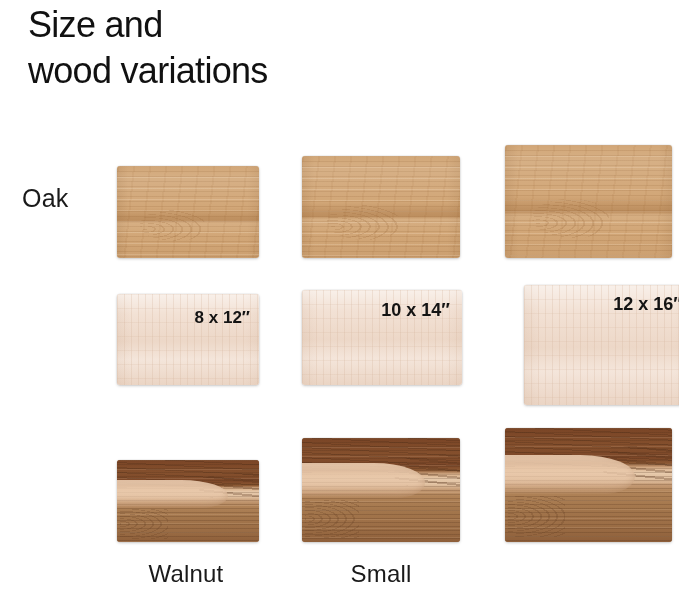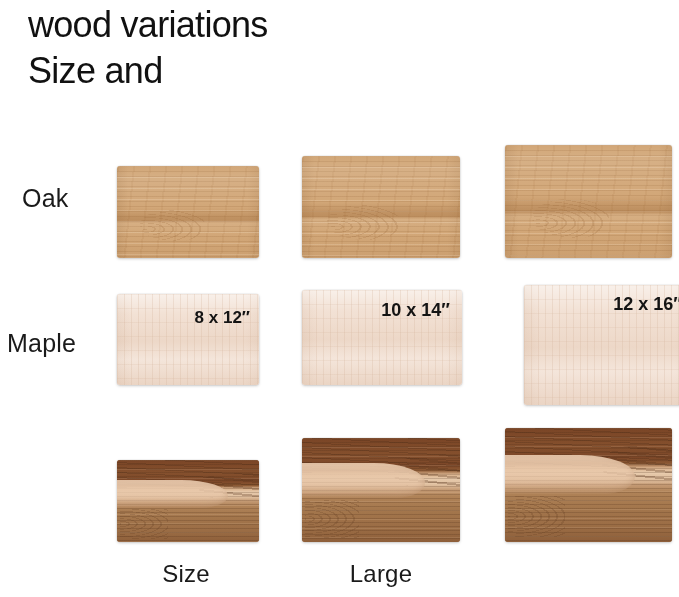--- a/index.html
+++ b/index.html
@@ -244,28 +244,27 @@
         rgba(60,34,16,0.22) 0px,
         rgba(60,34,16,0.22) 1px,
         rgba(255,255,255,0.00) 1px,
         rgba(255,255,255,0.00) 5px);
   }
 </style>
 </head>
 <body>
 
 <div id="title-block">
+  <div class="title-line">Size and</div>
   <div class="title-line">wood variations</div>
-  <div class="title-line">Size and</div>
 </div>
 
 <div id="board-grid">
 
   <div class="row-label oak">Oak</div>
-  <div class="row-label maple">Maple</div>
 
   <div class="board oak-board" style="left:117px; top:166px; width:142px; height:92px;">
     <div class="grain"></div>
     <div class="knot"></div>
   </div>
 
   <div class="board oak-board" style="left:302px; top:156px; width:158px; height:102px;">
     <div class="grain"></div>
     <div class="knot"></div>
   </div>
@@ -307,16 +306,16 @@
   </div>
 
   <div class="board walnut-board" style="left:505px; top:428px; width:167px; height:114px;">
     <div class="grain"></div>
     <div class="top-streaks"></div>
     <div class="dark-arc"></div>
     <div class="sap-sweep"></div>
     <div class="figure-swirl"></div>
   </div>
 
-  <div class="col-label small">Size</div>
-  <div class="col-label medium">Large</div>
+  <div class="col-label small">Walnut</div>
+  <div class="col-label medium">Small</div>
 
 </div>
 
 </body></html>

